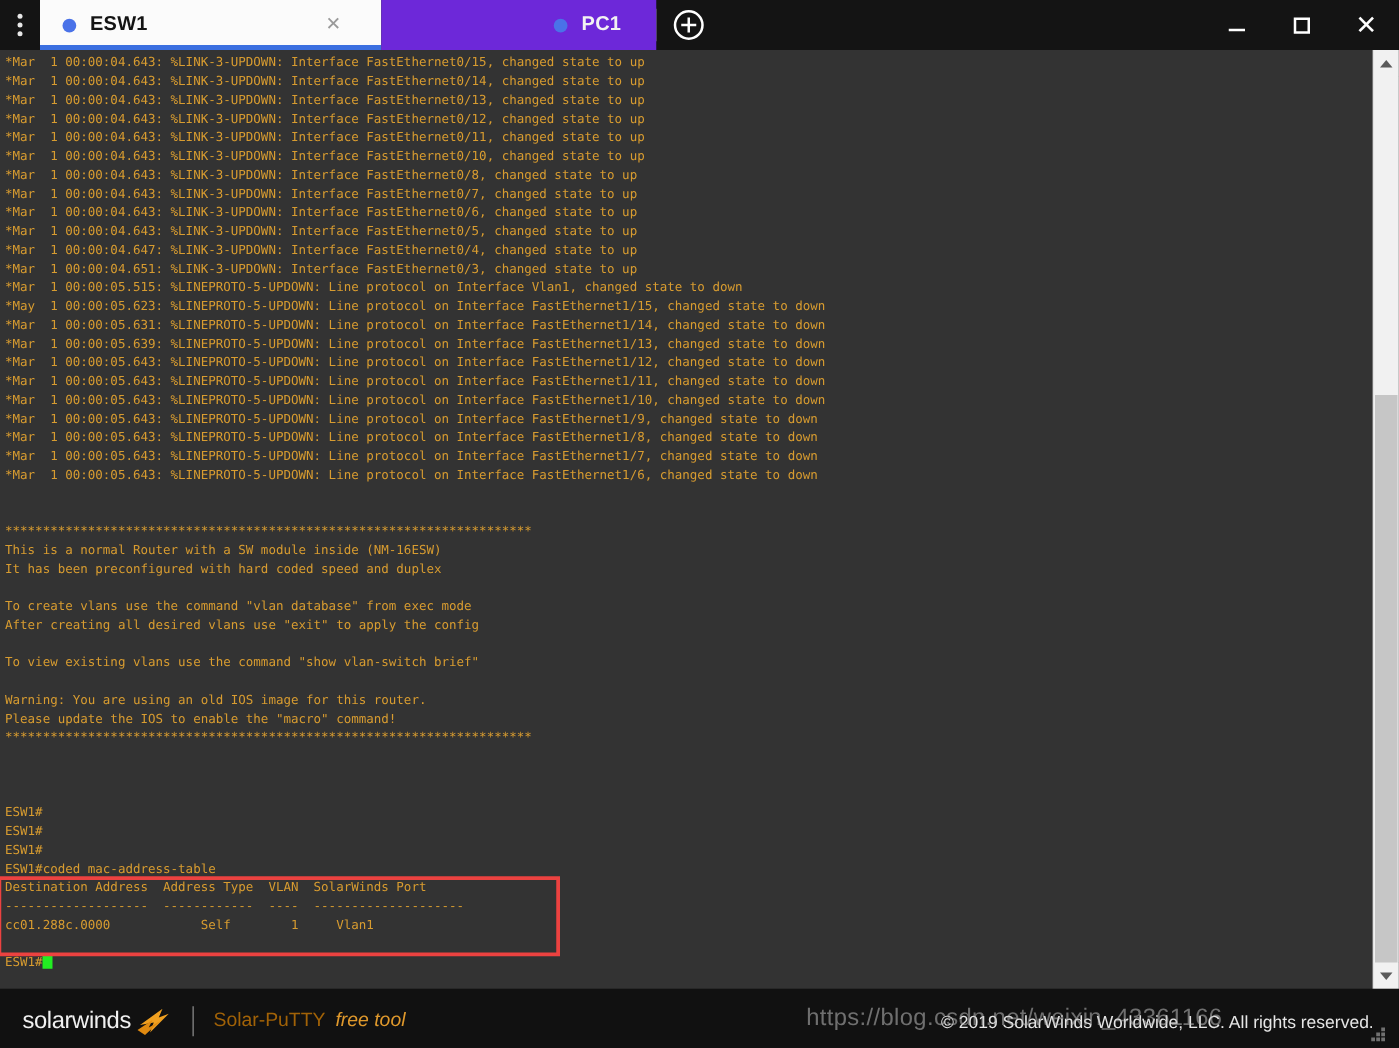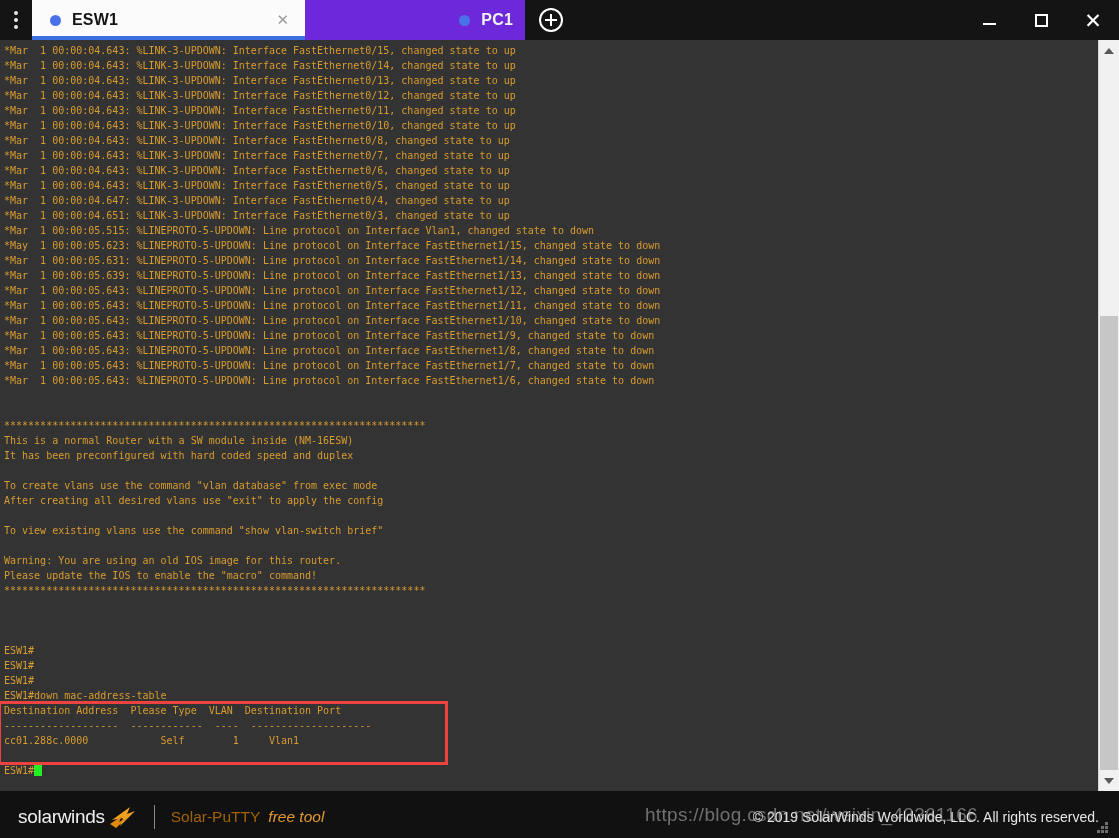--- a/index.html
+++ b/index.html
@@ -47,21 +47,21 @@
     display: flex;
     align-items: stretch;
     flex: 1 1 auto;
     min-width: 0;
   }
   .tab {
     position: relative;
     display: flex;
     align-items: center;
     height: 40px;
-    padding: 0 12px 0 18px;
+    padding: 0 28px 0 18px;
     cursor: pointer;
     user-select: none;
   }
   .tab.active {
     background: #fbfbfb;
     width: 273px;
   }
   .tab.inactive {
     background: #6d28d9;
     width: 220px;
@@ -367,22 +367,22 @@
         <div class="tline blank">&nbsp;</div>
         <div class="tline">Warning: You are using an old IOS image for this router.</div>
         <div class="tline">Please update the IOS to enable the "macro" command!</div>
         <div class="tline">**********************************************************************</div>
         <div class="tline blank">&nbsp;</div>
         <div class="tline blank">&nbsp;</div>
         <div class="tline blank">&nbsp;</div>
         <div class="tline">ESW1#</div>
         <div class="tline">ESW1#</div>
         <div class="tline">ESW1#</div>
-        <div class="tline">ESW1#down mac-address-table</div>
-        <div class="tline">Destination Address  Please Type  VLAN  Destination Port</div>
+        <div class="tline">ESW1#coded mac-address-table</div>
+        <div class="tline">Destination Address  Address Type  VLAN  SolarWinds Port</div>
         <div class="tline">-------------------  ------------  ----  --------------------</div>
         <div class="tline">cc01.288c.0000            Self        1     Vlan1</div>
         <div class="tline blank">&nbsp;</div>
         <div class="tline"><span>ESW1#</span><span class="cursor-block"></span></div>
         <div class="highlight-box" id="hlbox" style="left: -2px; top: 661px; width: 450px; height: 64px;"></div>
     </div>
 
     <div class="scrollbar">
       <div class="sb-btn">
         <span class="sb-arrow up"></span>

